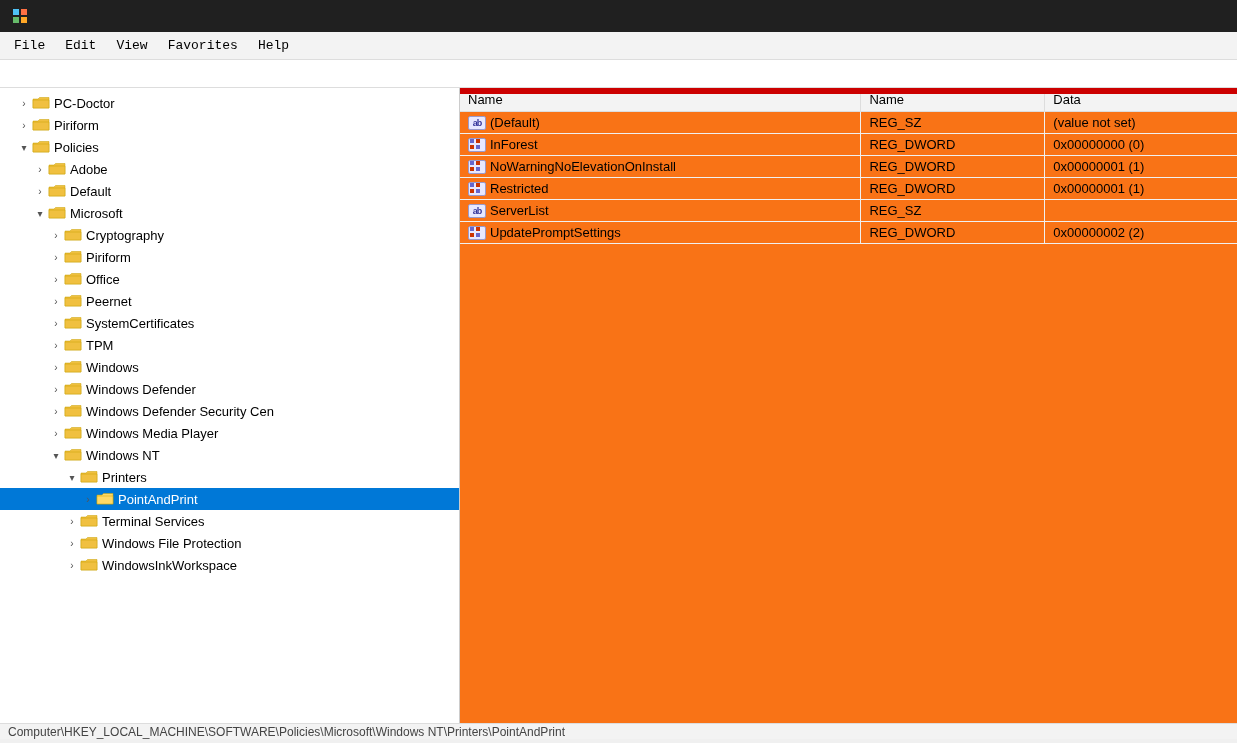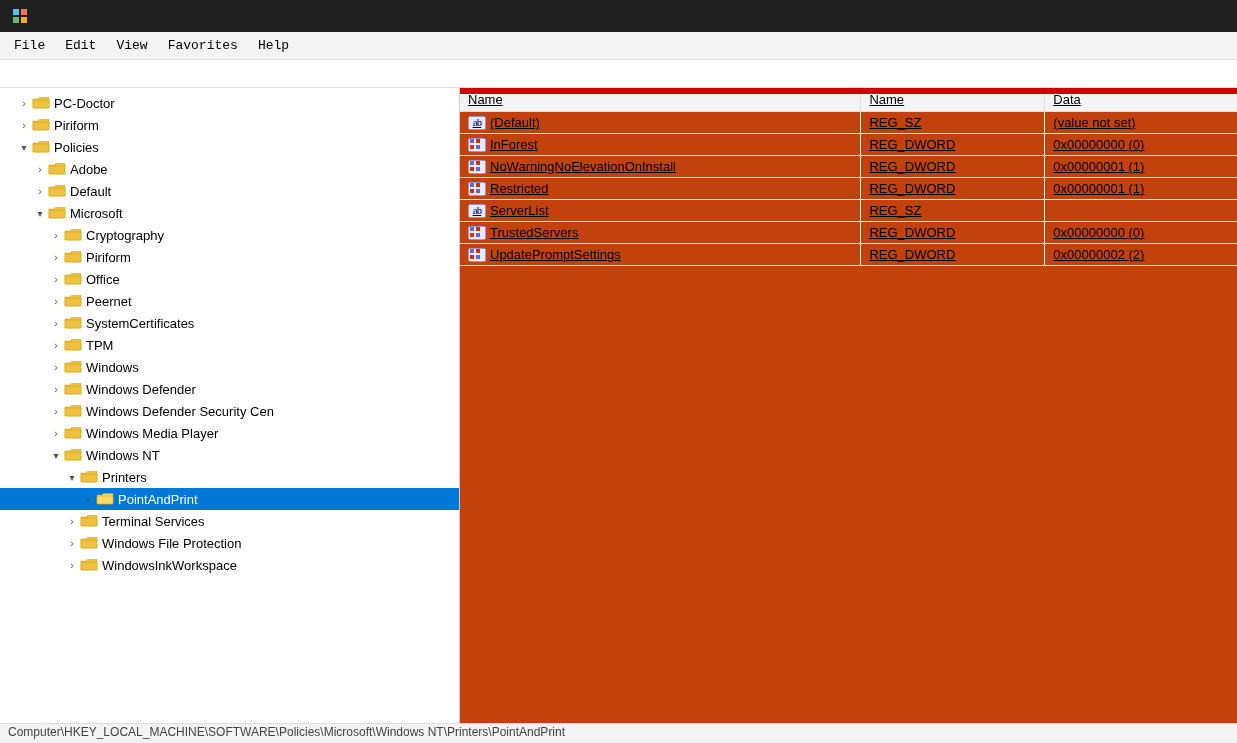--- a/index.html
+++ b/index.html
@@ -131,24 +131,23 @@
       display: flex;
       align-items: center;
       justify-content: center;
     }
 
     
     .right-pane {
       flex: 1;
       overflow-y: auto;
       overflow-x: auto;
-      background: #c2410c;
+      background: #f97316;
       padding: 0;
       position: relative;
-      text-decoration: underline;
     }
 
     .registry-table {
       width: 100%;
       border-collapse: collapse;
       min-width: 600px;
     }
 
     .registry-table thead tr {
       background: #f3f3f3;
@@ -585,37 +584,20 @@
             <td>
               <div class="name-cell">
                 <span class="reg-icon-dword">
                   <svg width="16" height="14" viewBox="0 0 16 14">
                     <rect x="1" y="1" width="4" height="4" fill="#6666cc"></rect>
                     <rect x="7" y="1" width="4" height="4" fill="#cc3300"></rect>
                     <rect x="1" y="7" width="4" height="4" fill="#cc3300"></rect>
                     <rect x="7" y="7" width="4" height="4" fill="#6666cc"></rect>
                   </svg>
                 </span>
-                <span>TrustedServers</span>
-              </div>
-            </td>
-            <td>REG_DWORD</td>
-            <td>0x00000000 (0)</td>
-          </tr>
-          <tr>
-            <td>
-              <div class="name-cell">
-                <span class="reg-icon-dword">
-                  <svg width="16" height="14" viewBox="0 0 16 14">
-                    <rect x="1" y="1" width="4" height="4" fill="#6666cc"></rect>
-                    <rect x="7" y="1" width="4" height="4" fill="#cc3300"></rect>
-                    <rect x="1" y="7" width="4" height="4" fill="#cc3300"></rect>
-                    <rect x="7" y="7" width="4" height="4" fill="#6666cc"></rect>
-                  </svg>
-                </span>
                 <span>UpdatePromptSettings</span>
               </div>
             </td>
             <td>REG_DWORD</td>
             <td>0x00000002 (2)</td>
           </tr>
         </tbody>
     </table>
   </div>
 </div>

